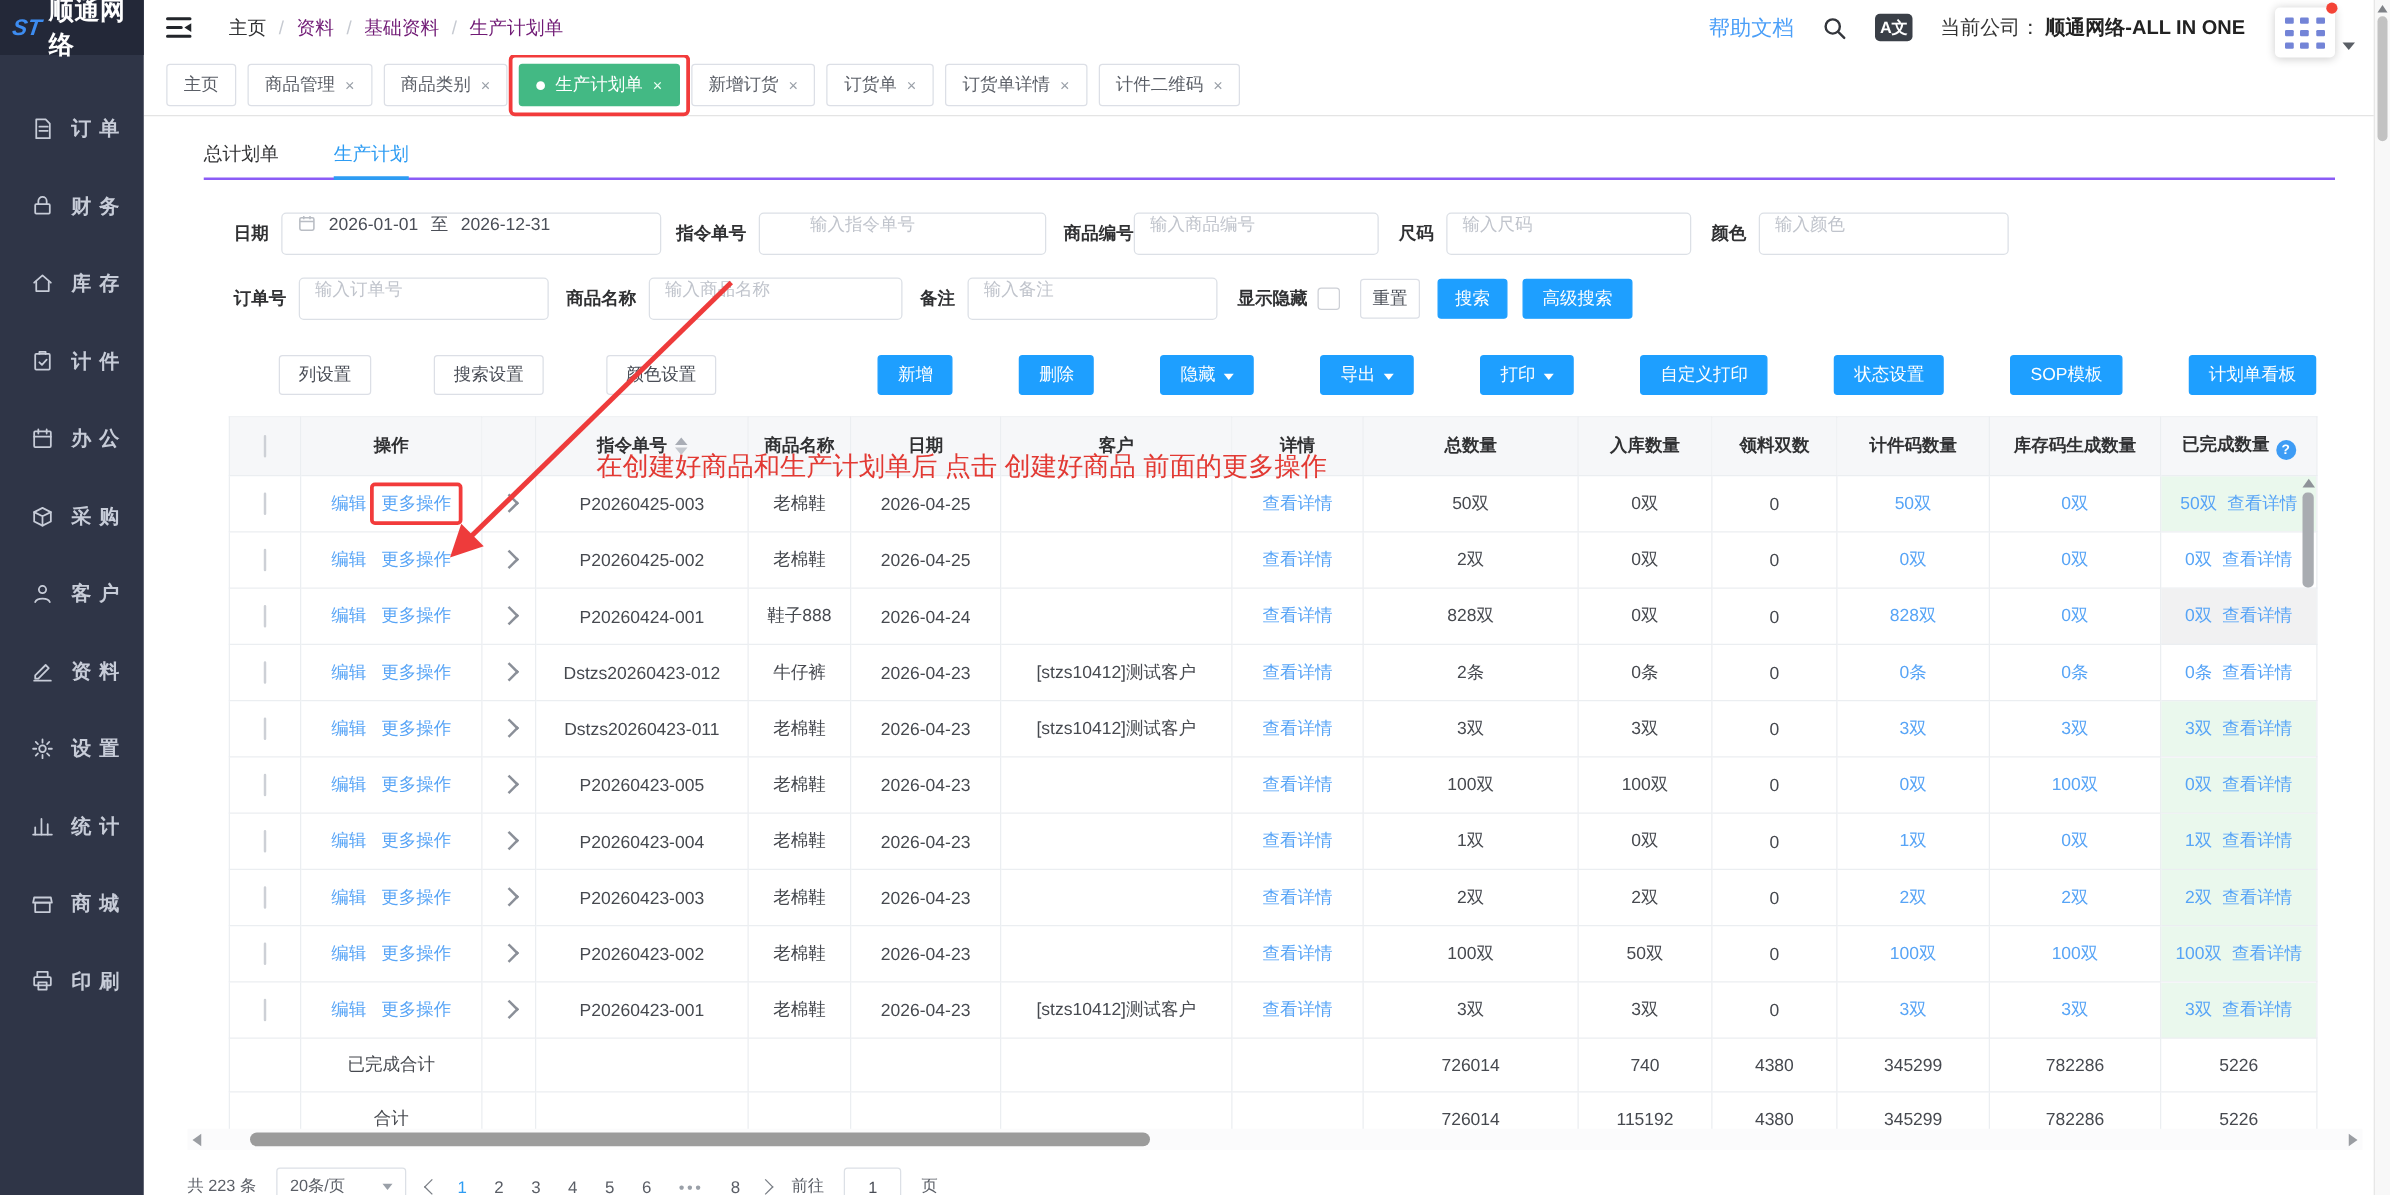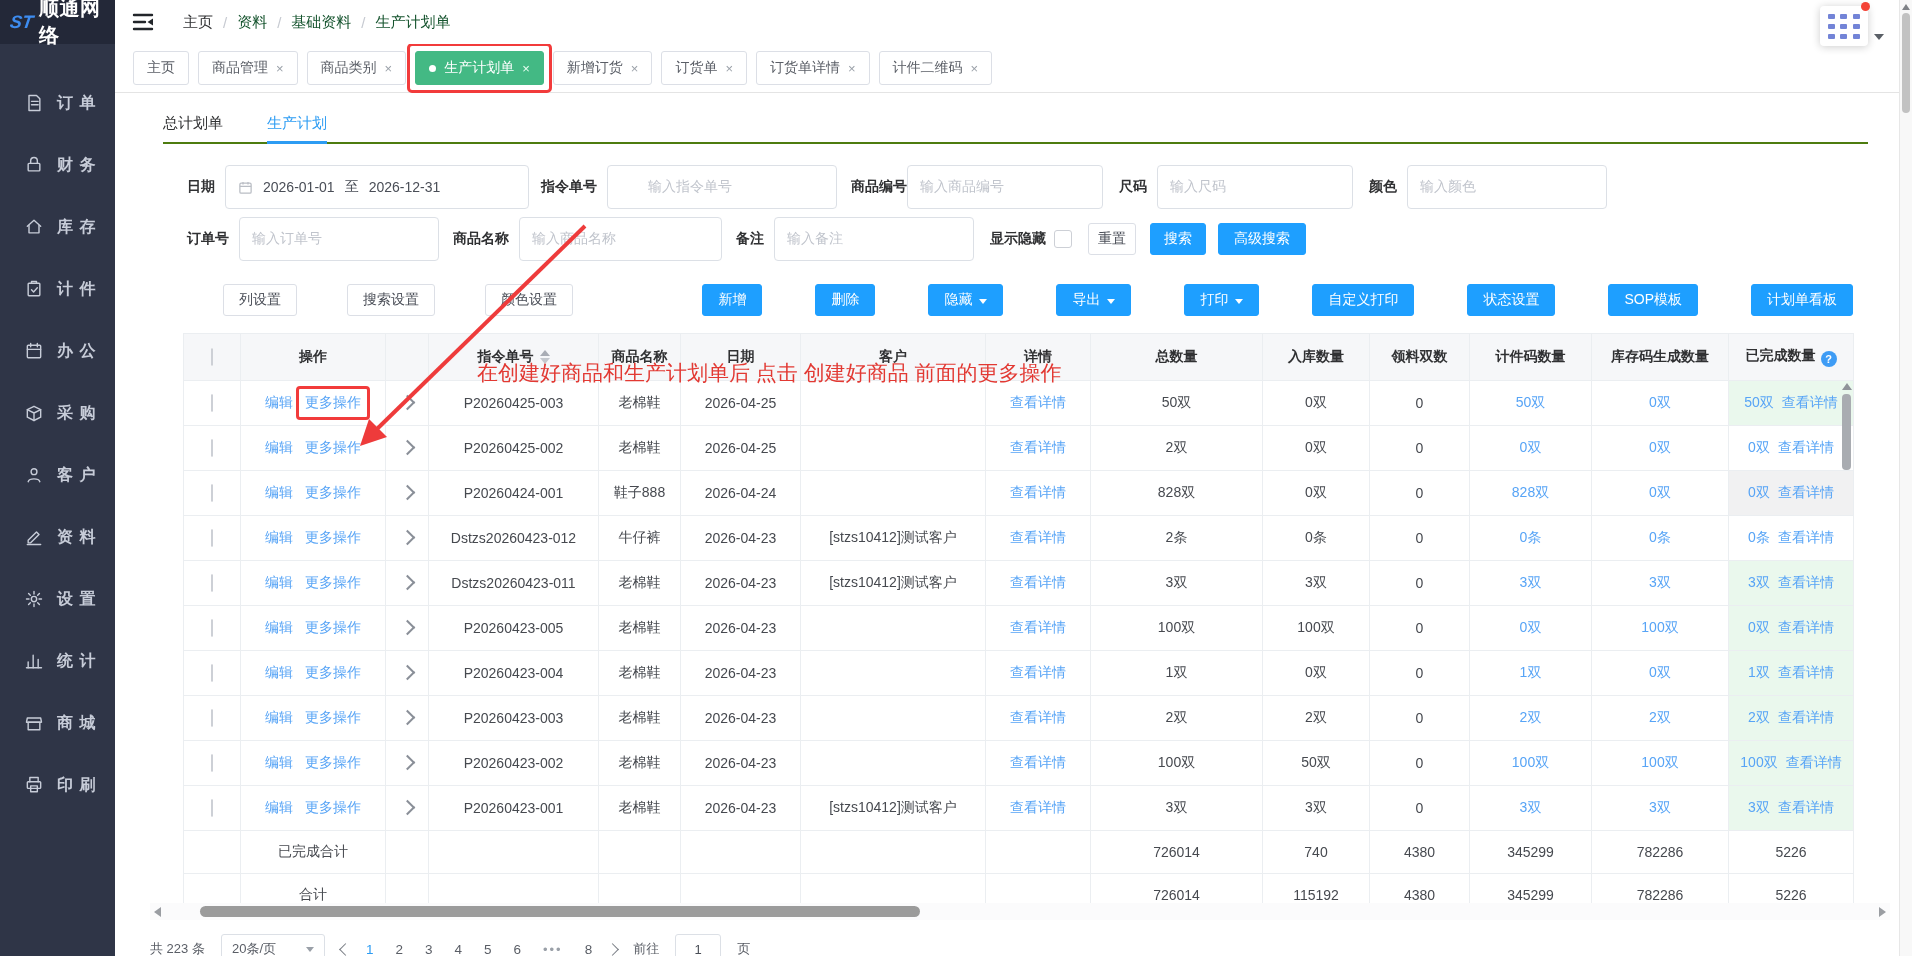--- a/index.html
+++ b/index.html
@@ -15,21 +15,21 @@
   .side-item{height:62px;display:flex;align-items:center;padding-left:24px;gap:13px;cursor:pointer;color:#C7CCD8;}
   .side-icon{width:20px;height:20px;display:inline-flex;}
   .side-icon svg{width:20px;height:20px;stroke:#C7CCD8;fill:none;stroke-width:1.7;stroke-linecap:round;stroke-linejoin:round;}
   .side-label{font-size:16px;font-weight:600;letter-spacing:1px;white-space:pre;}
 
   
   .topbar{position:absolute;left:115px;top:0;right:12px;height:44px;background:#fff;display:flex;align-items:center;z-index:10;}
   .hamburger{margin-left:16px;cursor:pointer;display:flex;align-items:center;}
   .breadcrumb{margin-left:28px;display:flex;align-items:center;gap:10px;font-size:15px;}
   .bc-main{color:#303133;}
-  .bc-item{color:#14532d;}
+  .bc-item{color:#701a75;}
   .bc-sep{color:#c6cad1;}
   .topbar-right{margin-left:auto;display:flex;align-items:center;gap:22px;padding-right:104px;}
   .help-link{color:#4B9FF8;font-size:17px;cursor:pointer;text-decoration:none;}
   .search-ico{display:inline-flex;cursor:pointer;}
   .trans-ico{background:#3a3f47;color:#fff;border-radius:4px;padding:2px 4px;font-size:13px;font-weight:700;cursor:pointer;}
   .company{font-size:16px;color:#333;}
   .company b{font-weight:700;color:#222;margin-left:4px;}
   .widget{position:absolute;right:44px;top:6px;width:48px;height:40px;background:#fff;border-radius:4px;
     box-shadow:0 1px 8px rgba(0,0,0,.20);z-index:45;display:grid;grid-template-columns:repeat(3,1fr);
     align-items:center;justify-items:center;padding:5px;box-sizing:border-box;cursor:pointer;}
@@ -43,31 +43,31 @@
   .tab-wrap{position:relative;display:inline-flex;}
   .tab{height:32px;display:inline-flex;align-items:center;gap:8px;padding:0 13px;border:1px solid #DCDFE6;border-radius:3px;
     font-size:14px;color:#5a5e66;background:#fff;cursor:pointer;white-space:nowrap;}
   .tab .tab-x{color:#9aa0a8;font-size:13px;}
   .tab.active{background:#43B984;border-color:#43B984;color:#fff;}
   .tab.active .tab-x{color:#eafff3;}
   .tab-dot{width:7px;height:7px;border-radius:50%;background:#fff;display:inline-block;}
   .tab-ring{position:absolute;left:-8px;right:-8px;top:-8px;bottom:-8px;border:3px solid #F23B3B;border-radius:5px;pointer-events:none;}
 
   
-  .subtabs{position:absolute;left:163px;top:104px;right:44px;height:38px;border-bottom:2px solid #4d7c0f;display:flex;gap:44px;z-index:5;}
+  .subtabs{position:absolute;left:163px;top:104px;right:44px;height:38px;border-bottom:2px solid #8b5cf6;display:flex;gap:44px;z-index:5;}
   .subtab{font-size:15px;color:#303133;display:flex;align-items:center;cursor:pointer;position:relative;}
   .subtab.active{color:#2D9CF3;}
   .subtab.active:after{content:"";position:absolute;left:0;right:0;bottom:-2px;height:3px;background:#2D9CF3;}
 
   
   .frow{position:absolute;display:flex;align-items:center;z-index:5;}
   .frow1{left:187px;top:170px;height:34px;}
   .frow2{left:187px;top:222px;height:34px;}
   .flabel{font-weight:700;color:#303133;font-size:14px;white-space:nowrap;}
-  .inp{height:44px;border:1px solid #DCE0E6;border-radius:4px;background:#fff;display:flex;align-items:center;
+  .inp{height:34px;border:1px solid #DCE0E6;border-radius:4px;background:#fff;display:flex;align-items:flex-start;
     padding:0 12px;box-sizing:border-box;color:#C0C4CC;font-size:14px;cursor:text;}
   .inp .val{color:#4a4e57;}
   .datebox{width:304px;gap:10px;justify-content:flex-start;}
   .sep-zhi{color:#4a4e57;}
   .cbx{width:16px;height:16px;border:1px solid #CDD0D6;border-radius:3px;background:#fff;cursor:pointer;}
   .btn{height:32px;border-radius:3px;display:inline-flex;align-items:center;justify-content:center;cursor:pointer;
     font-size:14px;box-sizing:border-box;white-space:nowrap;margin-left:40px;}
   .btn-plain{background:#fff;border:1px solid #DCDFE6;color:#4a4e57;padding:0 15px;}
   .btn-blue{background:#1E9FFF;border:1px solid #1E9FFF;color:#fff;padding:0 15px;gap:7px;}
   .btn-caret{width:0;height:0;border-left:4px solid transparent;border-right:4px solid transparent;border-top:5px solid #fff;margin-top:2px;}
@@ -264,20 +264,33 @@
     </span>
     <nav class="breadcrumb" id="breadcrumb">
         <span class="bc-main">主页</span>
         <span class="bc-sep">/</span>
         <span class="bc-item">资料</span>
         <span class="bc-sep">/</span>
         <span class="bc-item">基础资料</span>
         <span class="bc-sep">/</span>
         <span class="bc-item">生产计划单</span>
       </nav>
+    <div class="topbar-right">
+      <a class="help-link">帮助文档</a>
+      <span class="search-ico">
+        <svg width="21" height="21" viewBox="0 0 24 24">
+            <circle cx="10.5" cy="10.5" r="6.5" stroke="#33363c" stroke-width="2.2" fill="none"></circle>
+            <path d="M15.5 15.5L21 21" stroke="#33363c" stroke-width="2.2" stroke-linecap="round"></path>
+          </svg>
+      </span>
+      <span class="trans-ico">A文</span>
+      <span class="company">
+        <span>当前公司：</span><b>顺通网络-ALL IN ONE</b>
+      </span>
+    </div>
   </header>
 
   <div class="widget">
     <span class="dot"></span>
       <span class="dot"></span>
       <span class="dot"></span>
     <span class="dot"></span>
       <span class="dot"></span>
       <span class="dot"></span>
     <span class="dot"></span>

